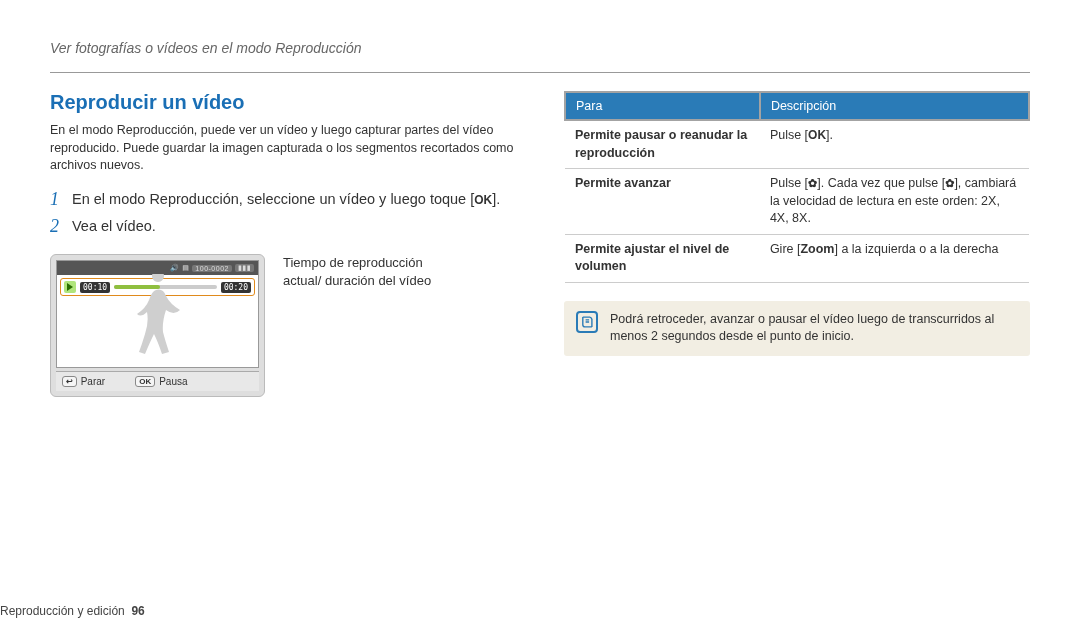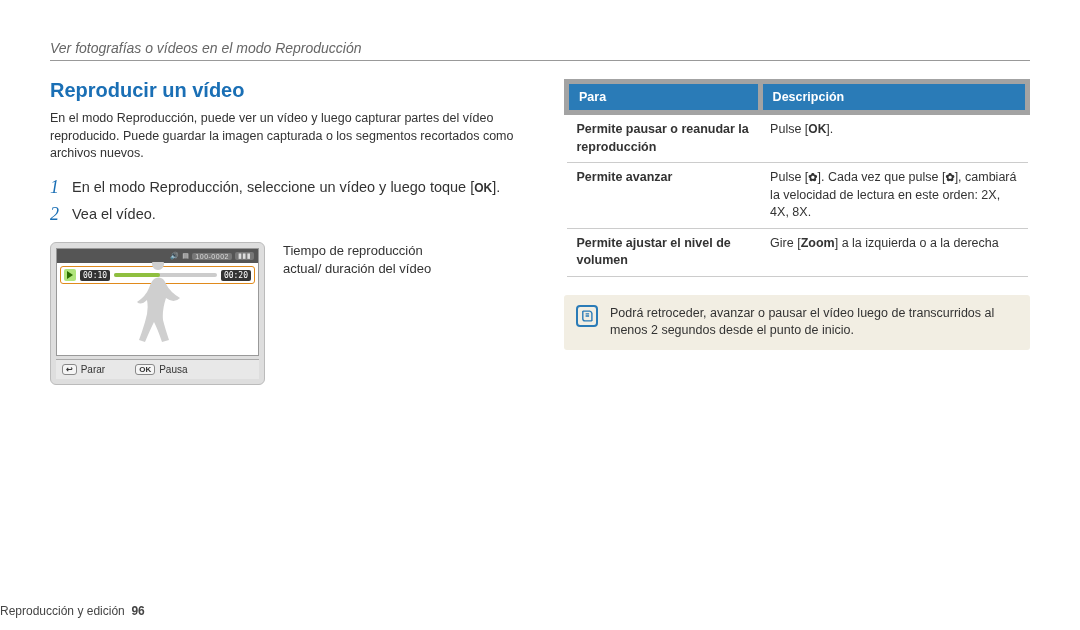--- a/index.html
+++ b/index.html
@@ -9,21 +9,21 @@
     background: #fff;
     font-family: "Segoe UI", Arial, sans-serif;
     color: #333;
     position: relative;
     padding: 40px 50px 30px 50px;
   }
   .header-line {
     font-size: 14px;
     color: #666;
     font-style: italic;
-    margin-bottom: 4px;
+    margin-bottom: 16px;
   }
   .hr { border: none; border-top: 1px solid #999; margin-bottom: 18px; }
   .columns {
     display: flex;
     gap: 48px;
   }
   .col-left { flex: 1; }
   .col-right { flex: 1; }
   .section-title {
     color: #1a6fb5;
@@ -155,22 +155,22 @@
   table.desc {
     width: 100%;
     border-collapse: collapse;
     font-size: 12.5px;
   }
   table.desc th {
     background: #2a7bb7;
     color: #fff;
     text-align: left;
     padding: 6px 10px;
-    font-weight: 700;
-    border: 5px solid #a3a3a3;
+    font-weight: 400;
+    border: 2px solid #a3a3a3;
   }
   table.desc td {
     border-bottom: 1px solid #ccc;
     padding: 6px 10px;
     vertical-align: top;
     line-height: 1.4;
   }
   table.desc td.label { font-weight: bold; width: 42%; }
   .note-box {
     margin-top: 18px;

